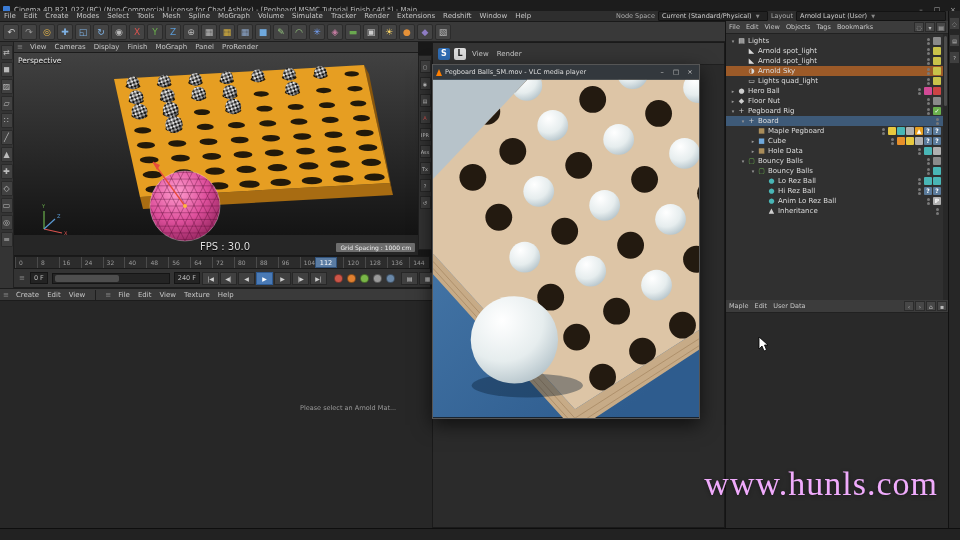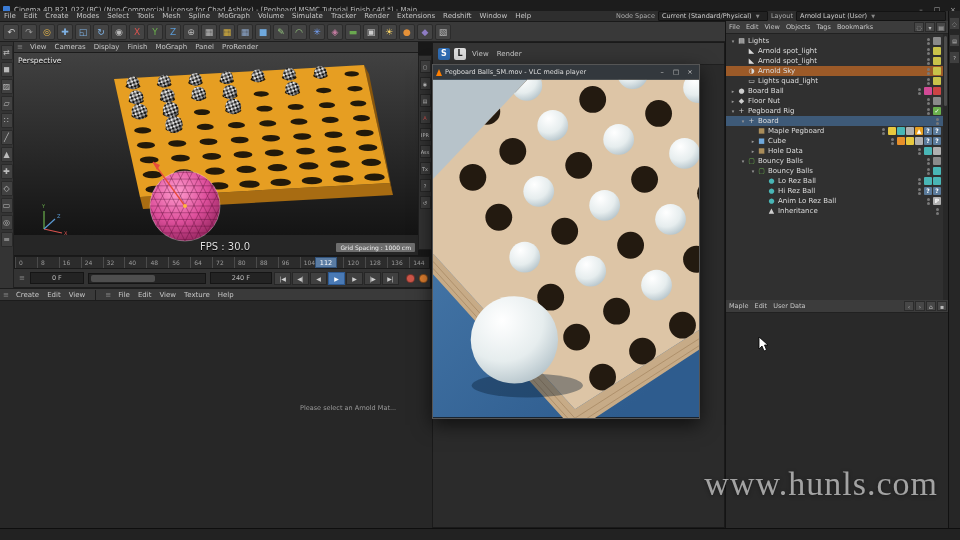--- a/index.html
+++ b/index.html
@@ -22,21 +22,21 @@
 .vpanel{left:14px;top:42px;width:404px;height:213px;background:#222}
 .vmenu{height:11px;background:#3a3a3a;border-bottom:1px solid #1c1c1c;display:flex;align-items:center}
 .vcanvas{position:relative;width:404px;height:202px;background:#111;overflow:hidden}
 .vp-label{position:absolute;left:4px;top:3px;font-size:7.5px;color:#e8e8e8;text-shadow:0 1px 1px #000}
 .vp-fps{position:absolute;left:186px;bottom:3px;font-size:10px;color:#ddd;text-shadow:0 1px 1px #000}
 .vp-grid{position:absolute;right:3px;bottom:3px;font-size:6px;color:#f0f0f0;background:#6d6d6d;padding:1px 4px;border-radius:1px}
 .ruler{left:14px;top:256px;width:416px;height:13px;background:#2c2c2c;border:1px solid #1a1a1a;position:absolute;background-image:repeating-linear-gradient(90deg,#4a4a4a 0,#4a4a4a 1px,transparent 1px,transparent 21.9px)}
 .tick{position:absolute;top:2px;font-size:6px;color:#9a9a9a}
 .playhead{position:absolute;top:0;left:300px;width:22px;height:11px;background:#5a7ca3;border:1px solid #31527a;color:#fff;font-size:6.5px;text-align:center;line-height:10px}
 .transport{left:14px;top:269px;width:416px;height:19px;background:#333;border-bottom:1px solid #1d1d1d;display:flex;align-items:center;padding:0 2px}
-.tfield{height:12px;line-height:11px;background:#232323;border:1px solid #151515;color:#bbb;font-size:6.5px;padding:0 21px;margin:8px 2px;white-space:nowrap}
+.tfield{height:12px;line-height:11px;background:#232323;border:1px solid #151515;color:#bbb;font-size:6.5px;padding:0 3px;margin:8px 2px;white-space:nowrap}
 .rangetrack{position:relative;height:11px;background:#242424;border:1px solid #151515;flex:0 0 118px;margin:0 2px}
 .rangethumb{position:absolute;left:2%;width:55%;top:1px;bottom:1px;background:#4e4e4e;border-radius:2px}
 .tbtn{width:17px;height:13px;background:#404040;border:1px solid #272727;display:inline-flex;align-items:center;justify-content:center;font-size:6px;color:#ccc;margin-right:1px;white-space:nowrap}
 .tbtn.active{background:#4a7ab5;color:#fff;border-color:#2d5a93}
 .rbtn{width:9px;height:9px;border-radius:50%;margin:0 2px;border:1px solid rgba(0,0,0,.4)}
 .matmenus{left:0;top:288px;width:432px;height:13px;background:#3a3a3a;border-top:1px solid #1c1c1c;border-bottom:1px solid #1c1c1c;display:flex;align-items:center}
 .matbody{left:0;top:301px;width:500px;height:227px;background:#272727;border-right:1px solid #1a1a1a}
 .hint{position:absolute;left:300px;top:103px;width:130px;font-size:6.5px;color:#9a9a9a;white-space:nowrap;overflow:hidden}
 .hamb{font-size:7px;color:#888;padding:0 3px}
 .iprwin{left:432px;top:42px;width:293px;height:486px;background:#2b2b2b;border:1px solid #1a1a1a;z-index:2}
@@ -63,21 +63,21 @@
 .rright{position:absolute;right:8px;display:flex;align-items:center}
 .dots{width:4px;margin-right:2px}
 .dots::before,.dots::after{content:'';display:block;width:3px;height:3px;border-radius:50%;background:#787878;margin:1px auto}
 .tag{width:8px;height:8px;border-radius:1px;margin-left:1px;font-size:6px;line-height:8px;text-align:center;color:#fff;font-weight:bold}
 .treescroll{position:absolute;right:0;top:13px;width:5px;height:266px;background:#282828}
 .treescroll .thumb{position:absolute;top:2px;left:1px;width:3px;height:70px;background:#4c4c4c;border-radius:2px}
 .ammenu{position:absolute;left:0;top:279px;width:223px;height:13px}
 .ambody{position:absolute;left:0;top:292px;width:223px;height:215px;background:#292929}
 .edgestrip{left:948px;top:11px;width:12px;height:529px;background:#262626;border-left:1px solid #111;z-index:1;display:flex;flex-direction:column;align-items:center;padding-top:4px}
 .statusbar{left:0;top:528px;width:960px;height:12px;background:#222;border-top:1px solid #0e0e0e;z-index:4}
-.watermark{right:22px;top:465px;font-family:"Liberation Serif","DejaVu Serif",serif;font-size:34px;color:#a3a3a3;z-index:6;text-shadow:0 1px 4px rgba(0,0,0,.35);letter-spacing:1px}
+.watermark{right:22px;top:465px;font-family:"Liberation Serif","DejaVu Serif",serif;font-size:34px;color:#f0abfc;z-index:6;text-shadow:0 1px 4px rgba(0,0,0,.35);letter-spacing:1px}
 .cursor{z-index:7}
 </style>
 </head>
 <body>
 
 <div class="titlebar abs">
   <span class="appicon"></span>
   <span>Cinema 4D R21.022 (RC) (Non-Commercial License for Chad Ashley) - [Pegboard MSMC Tutorial Finish.c4d *] - Main</span>
   <span style="margin-left:auto" class="row">
     <span class="winbtn">–</span>
@@ -606,21 +606,21 @@
         <span class="oicon" style="color: rgb(216, 216, 216);">▭</span>
         <span>Lights quad_light</span>
         <span class="rright">
           <span class="dots"></span>
           <span class="tag" style="background: rgb(201, 195, 74);"></span>
         </span>
       </div>
       <div class="trow" style="padding-left: 3px;">
         <span class="exp">▸</span>
         <span class="oicon" style="color: rgb(207, 207, 207);">●</span>
-        <span>Board Ball</span>
+        <span>Hero Ball</span>
         <span class="rright">
           <span class="dots"></span>
           <span class="tag" style="background: rgb(210, 74, 150);"></span>
           <span class="tag" style="background: rgb(204, 68, 68);"></span>
         </span>
       </div>
       <div class="trow" style="padding-left: 3px;">
         <span class="exp">▸</span>
         <span class="oicon" style="color: rgb(207, 207, 207);">◆</span>
         <span>Floor Nut</span>

